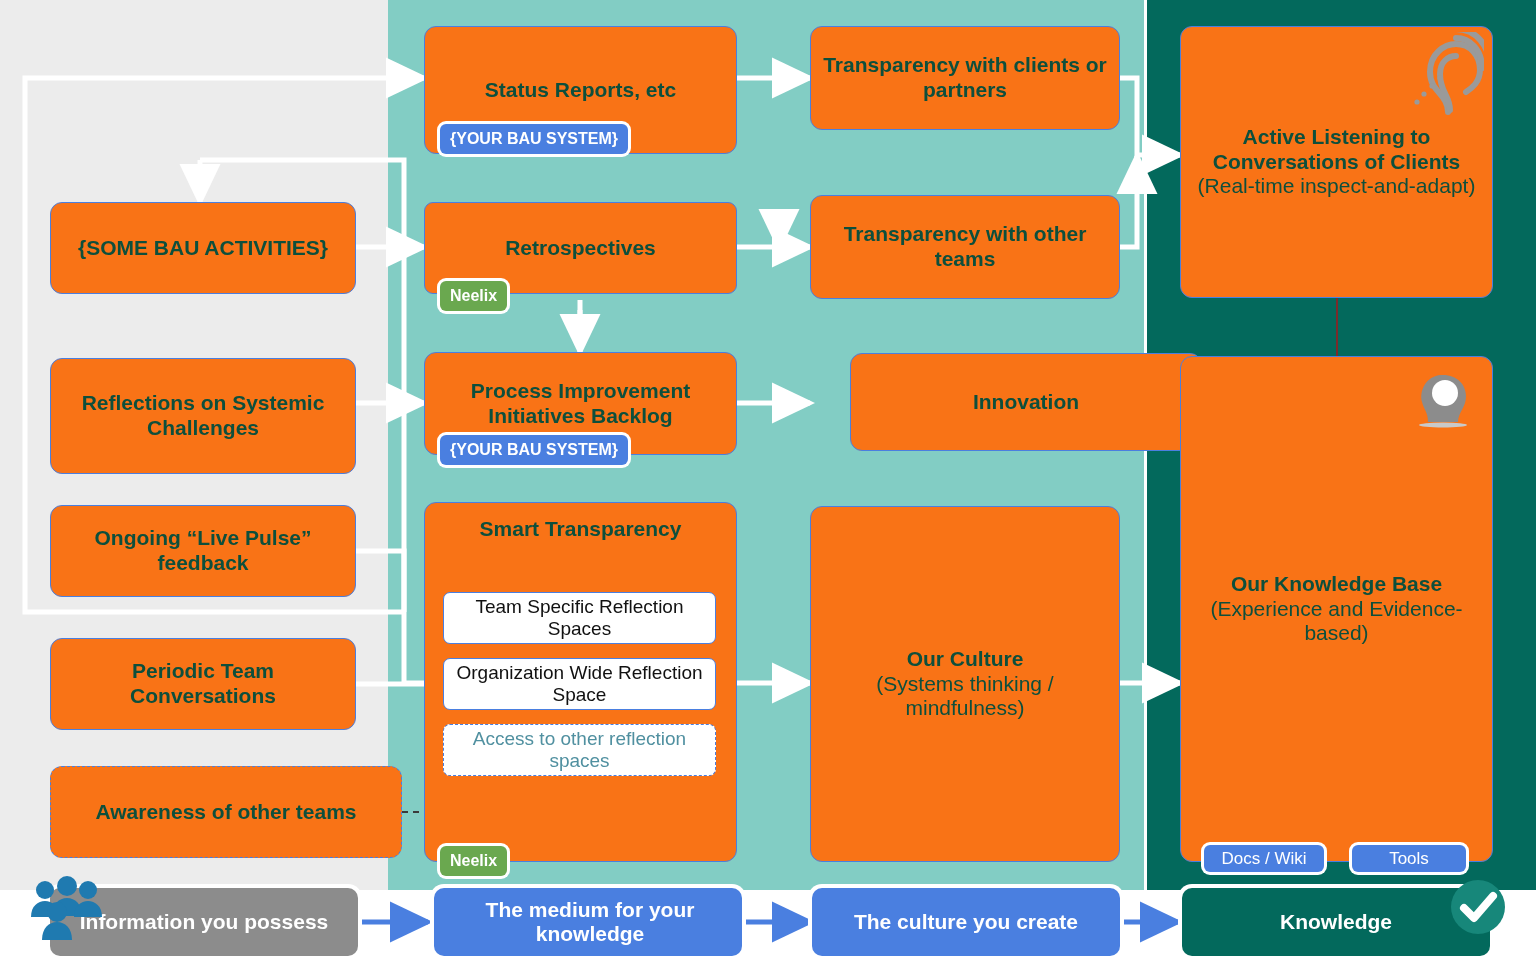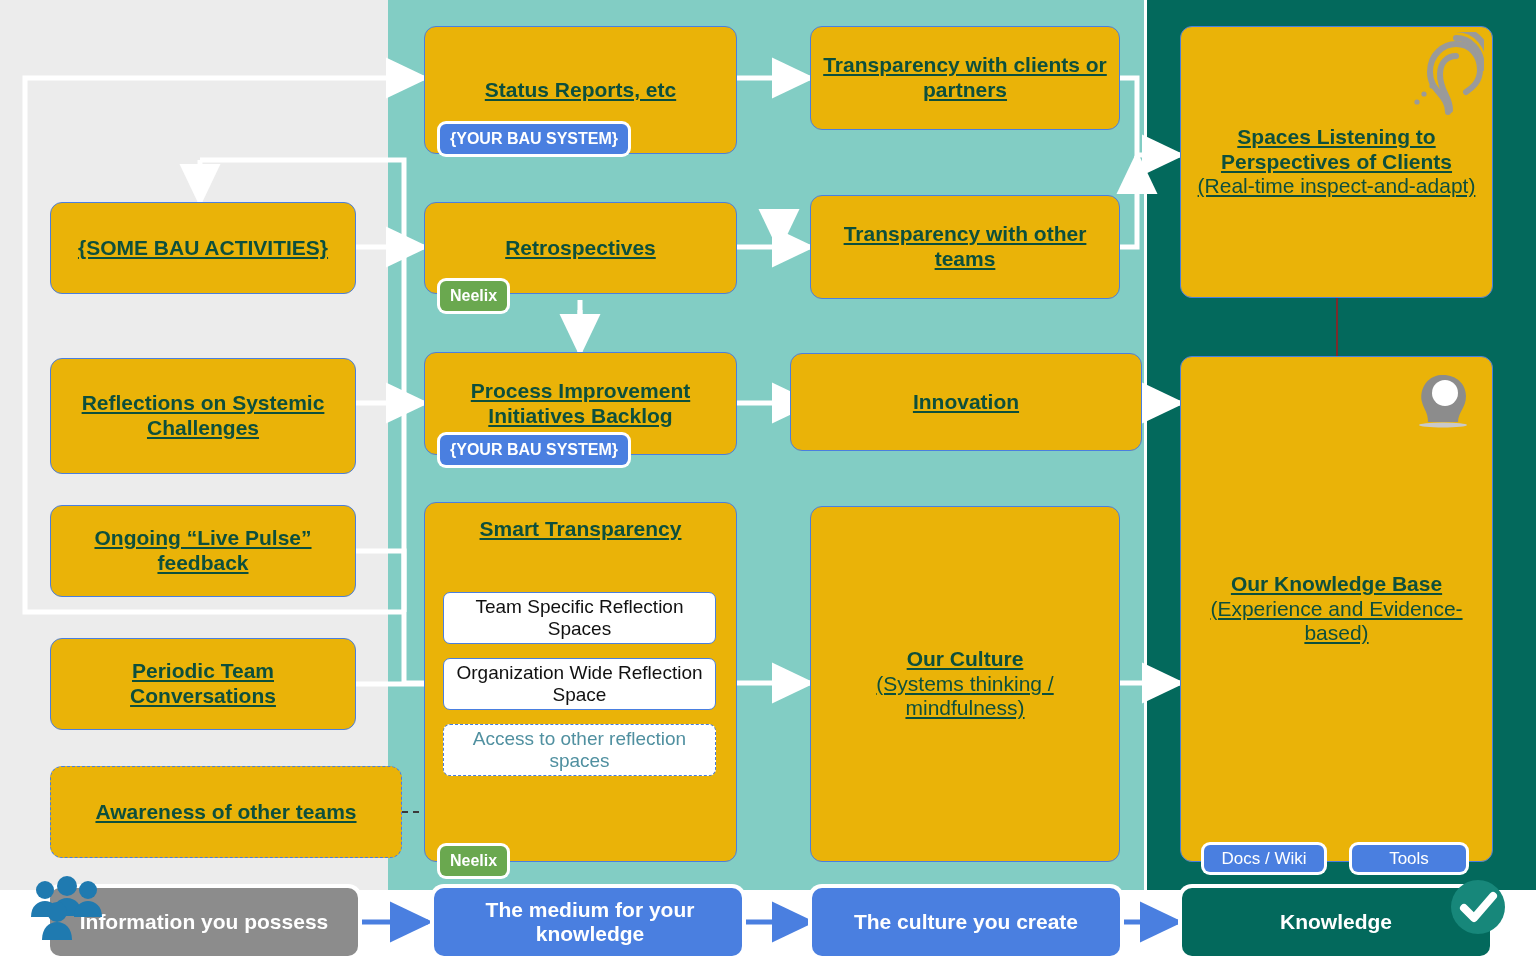--- a/index.html
+++ b/index.html
@@ -9,24 +9,24 @@
   
   .panel{position:absolute;}
   #panel-gray{left:0;top:0;width:388px;height:890px;background:#ececec;}
   #panel-teal{left:388px;top:0;width:756px;height:890px;background:#82cdc4;}
   #panel-dark{left:1147px;top:0;width:389px;height:890px;background:#03695c;}
 
   
   #wires{position:absolute;left:0;top:0;width:1536px;height:960px;pointer-events:none;}
 
   
-  .node{position:absolute;background:#eab308;border:1.5px solid #4a7fe0;border-radius:12px;
+  .node{position:absolute;background:#f97316;border:1.5px solid #4a7fe0;border-radius:12px;
         box-sizing:border-box;display:flex;flex-direction:column;align-items:center;
         justify-content:center;text-align:center;color:#0d4f3c;font-weight:bold;
-        font-size:21px;line-height:1.18;padding:6px 10px;text-decoration:underline;}
+        font-size:21px;line-height:1.18;padding:6px 10px;}
   .node.dashed{border-style:dashed;}
   .node .sub{font-weight:normal;}
 
   
   .badge{position:absolute;border-radius:6px;color:#fff;font-size:16px;font-weight:bold;
          line-height:1;padding:7px 10px;box-sizing:border-box;white-space:nowrap;
          box-shadow:0 0 0 3px #ffffff;}
   .badge.blue{background:#4a7fe0;}
   .badge.green{background:#6aa84f;}
 
@@ -148,21 +148,21 @@
 
   <div class="node dashed" style="left:50px;top:766px;width:352px;height:92px;">
     <span>Awareness of other teams</span>
   </div>
 
   <div class="node" style="left:424px;top:26px;width:313px;height:128px;">
     <span>Status Reports, etc</span>
   </div>
   <div class="badge blue" style="left:440px;top:124px;">{YOUR BAU SYSTEM}</div>
 
-  <div class="node" style="left:424px;top:202px;width:313px;height:92px;">
+  <div class="node" style="left:424px;top:202px;width:313px;height:92px;border-radius:9px;">
     <span>Retrospectives</span>
   </div>
   <div class="badge green" style="left:440px;top:281px;">Neelix</div>
 
   <div class="node" style="left:424px;top:352px;width:313px;height:103px;">
     <span>Process Improvement Initiatives Backlog</span>
   </div>
   <div class="badge blue" style="left:440px;top:435px;">{YOUR BAU SYSTEM}</div>
 
   <div class="node" style="left:424px;top:502px;width:313px;height:360px;justify-content:flex-start;padding-top:14px;">
@@ -178,30 +178,30 @@
     <span>Access to other reflection spaces</span>
   </div>
   <div class="badge green" style="left:440px;top:846px;">Neelix</div>
 
   <div class="node" style="left:810px;top:26px;width:310px;height:104px;">
     <span>Transparency with clients or partners</span>
   </div>
   <div class="node" style="left:810px;top:195px;width:310px;height:104px;">
     <span>Transparency with other teams</span>
   </div>
-  <div class="node" style="left:790px;top:353px;width:352px;height:98px;">
+  <div class="node" style="left:850px;top:353px;width:352px;height:98px;">
     <span>Innovation</span>
   </div>
   <div class="node" style="left:810px;top:506px;width:310px;height:356px;">
     <span>Our Culture</span>
     <span class="sub">(Systems thinking / mindfulness)</span>
   </div>
 
   <div class="node" style="left:1180px;top:26px;width:313px;height:272px;">
-    <span>Spaces Listening to Perspectives of Clients</span>
+    <span>Active Listening to Conversations of Clients</span>
     <span class="sub">(Real-time inspect-and-adapt)</span>
   </div>
 
   <svg class="icon-abs" style="left:1404px;top:32px;" width="80" height="92" viewBox="0 0 80 92">
     <g fill="none" stroke="#9a9a9a" stroke-width="6" stroke-linecap="round">
       <path d="M44,80 C44,62 26,60 26,40 C26,22 40,12 52,12 C66,12 76,23 76,38 C76,50 68,56 62,60"></path>
       <path d="M46,78 C46,64 36,60 36,42 C36,30 44,24 52,24"></path>
       <path d="M52,6 C66,6 78,18 78,36"></path>
       <path d="M52,-3 C72,-3 86,14 86,36"></path>
     </g>

